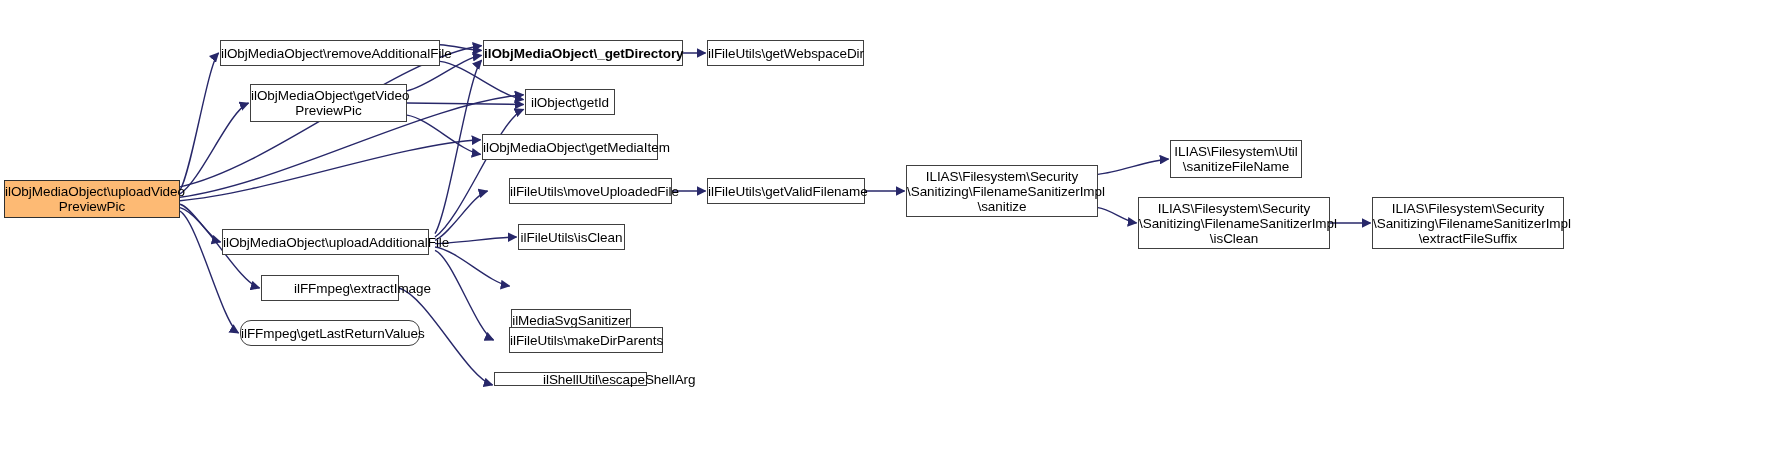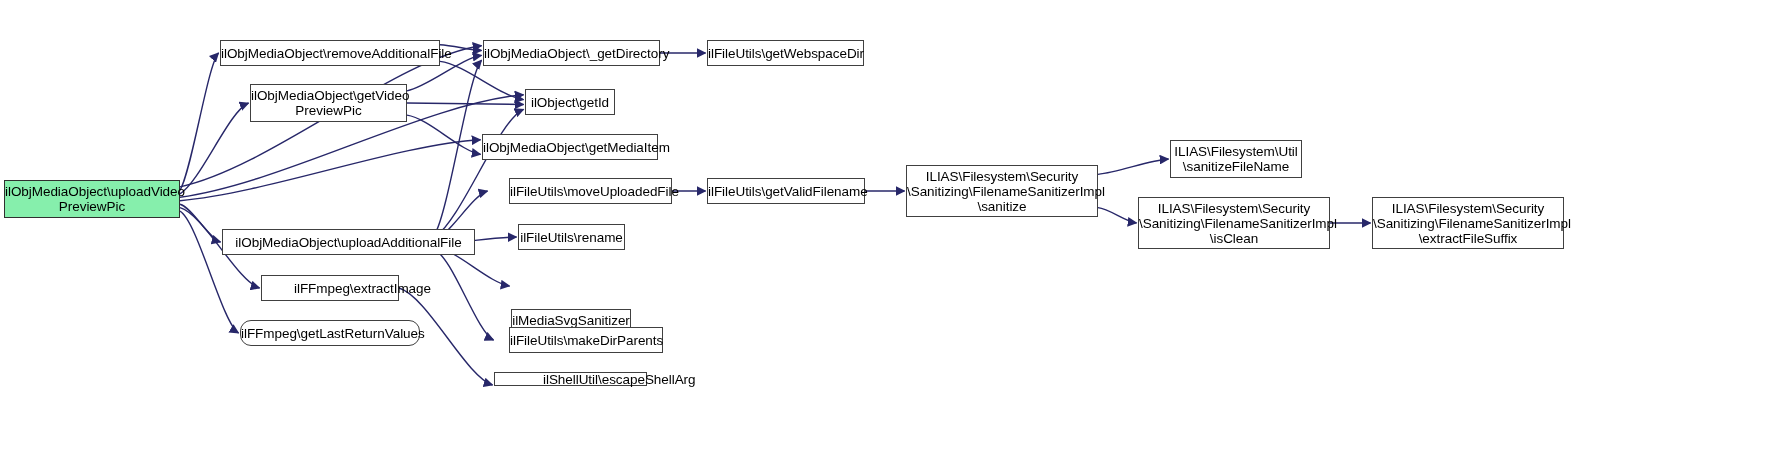--- a/index.html
+++ b/index.html
@@ -33,21 +33,21 @@
     line-height: 15px;
     display: flex;
     align-items: center;
     justify-content: center;
     text-align: center;
     white-space: pre-line;
     letter-spacing: -0.05px;
     z-index: 3;
   }
   .node.root {
-    background: #86efac;
+    background: #fdba74;
     border: 1px solid #303030;
   }
   .node-label {
     display: block;
     width: 100%;
     padding: 0 4px;
     white-space: pre-line;
   }
 </style>
 </head>
@@ -90,28 +90,28 @@
         <path d="M 1330 223 L 1370.5 223" marker-end="url(#arrow)" stroke="#272769" stroke-width="1.4" fill="none"></path>
       </g>
   </svg>
 
   <div id="node-group">
       <div class="node root" style="left: 4px; top: 180px; width: 176px; height: 38px;"><span class="node-label">ilObjMediaObject\uploadVideo
 PreviewPic</span></div>
       <div class="node" style="left: 220px; top: 40px; width: 220px; height: 26px;"><span class="node-label">ilObjMediaObject\removeAdditionalFile</span></div>
       <div class="node" style="left: 250px; top: 84px; width: 157px; height: 38px;"><span class="node-label">ilObjMediaObject\getVideo
 PreviewPic</span></div>
-      <div class="node" style="left: 222px; top: 229px; width: 253px; height: 26px;"><span class="node-label">ilObjMediaObject\uploadAdditionalFile</span></div>
+      <div class="node" style="left: 222px; top: 229px; width: 207px; height: 26px;"><span class="node-label">ilObjMediaObject\uploadAdditionalFile</span></div>
       <div class="node" style="left: 261px; top: 275px; width: 138px; height: 26px; padding-left: 32px;"><span class="node-label">ilFFmpeg\extractImage</span></div>
       <div class="node" style="left: 240px; top: 320px; width: 180px; height: 26px; border-radius: 11px;"><span class="node-label">ilFFmpeg\getLastReturnValues</span></div>
-      <div class="node" style="left: 483px; top: 40px; width: 177px; height: 26px;"><span class="node-label">ilObjMediaObject\_getDirectory</span></div>
+      <div class="node" style="left: 483px; top: 40px; width: 200px; height: 26px; font-weight: bold;"><span class="node-label">ilObjMediaObject\_getDirectory</span></div>
       <div class="node" style="left: 525px; top: 89px; width: 90px; height: 26px;"><span class="node-label">ilObject\getId</span></div>
       <div class="node" style="left: 482px; top: 134px; width: 176px; height: 26px;"><span class="node-label">ilObjMediaObject\getMediaItem</span></div>
       <div class="node" style="left: 489px; top: 178px; width: 163px; height: 26px; margin-left: 20px;"><span class="node-label">ilFileUtils\moveUploadedFile</span></div>
-      <div class="node" style="left: 518px; top: 224px; width: 107px; height: 26px;"><span class="node-label">ilFileUtils\rename</span></div>
+      <div class="node" style="left: 518px; top: 224px; width: 107px; height: 26px;"><span class="node-label">ilFileUtils\isClean</span></div>
       <div class="node" style="left: 511px; top: 267px; width: 120px; height: 38px; margin-top: 42px;"><span class="node-label">ilMediaSvgSanitizer
 \sanitizeDir</span></div>
       <div class="node" style="left: 495px; top: 327px; width: 154px; height: 26px; margin-left: 14px;"><span class="node-label">ilFileUtils\makeDirParents</span></div>
       <div class="node" style="left: 494px; top: 372px; width: 153px; height: 14px; padding-left: 48px;"><span class="node-label">ilShellUtil\escapeShellArg</span></div>
       <div class="node" style="left: 707px; top: 40px; width: 157px; height: 26px;"><span class="node-label">ilFileUtils\getWebspaceDir</span></div>
       <div class="node" style="left: 707px; top: 178px; width: 158px; height: 26px;"><span class="node-label">ilFileUtils\getValidFilename</span></div>
       <div class="node" style="left: 906px; top: 165px; width: 192px; height: 52px;"><span class="node-label">ILIAS\Filesystem\Security
 \Sanitizing\FilenameSanitizerImpl
 \sanitize</span></div>
       <div class="node" style="left: 1170px; top: 140px; width: 132px; height: 38px;"><span class="node-label">ILIAS\Filesystem\Util

